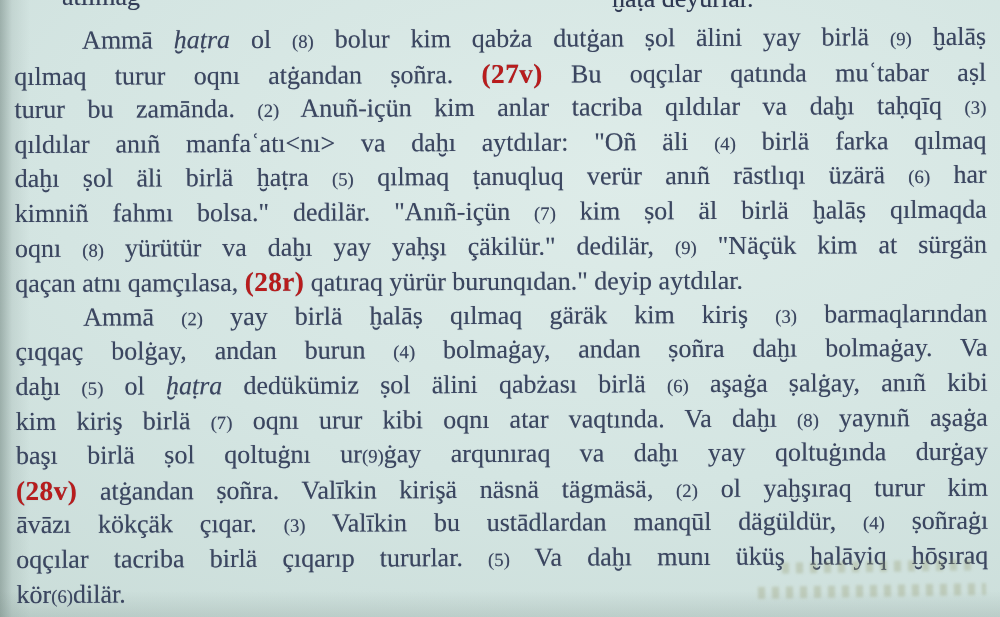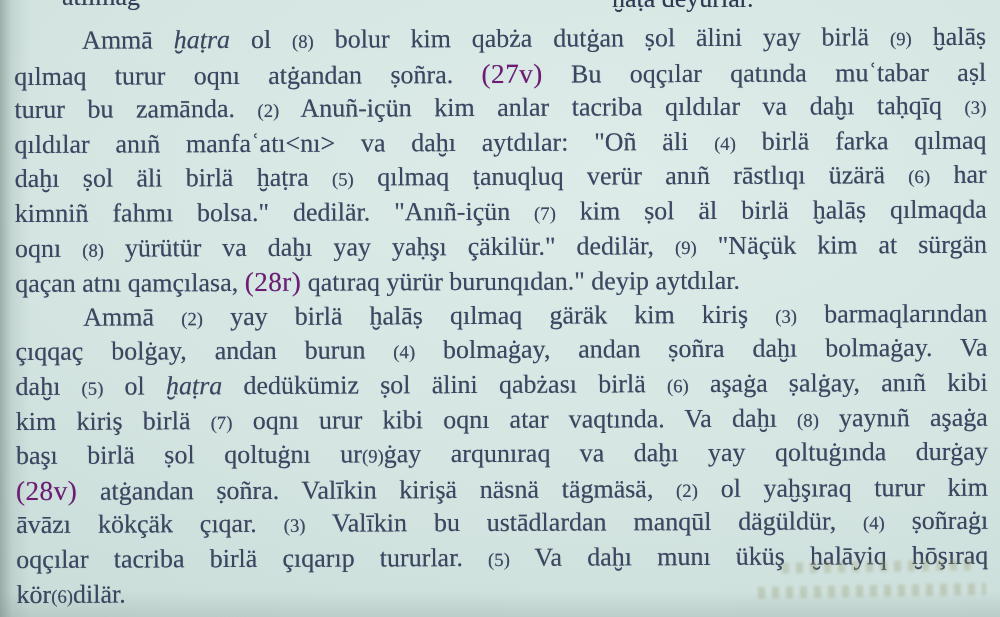--- a/index.html
+++ b/index.html
@@ -24,21 +24,21 @@
     color:#3b4660;font-size:26px;line-height:34.6px;
     transform:rotate(-0.25deg);transform-origin:left top;
     text-shadow:0 0 0.7px rgba(59,70,96,0.55);
   }
   .line{
     text-align:justify;text-align-last:justify;height:34.6px;overflow:visible;
   }
   .line.indent{text-indent:68px;}
   .line.last{text-align-last:left;}
   .refnum{font-size:0.72em;}
-  .folio{font-weight:normal;font-size:1.05em;letter-spacing:0.4px;color:#701a75;}
+  .folio{font-weight:bold;font-size:1.05em;letter-spacing:0.4px;color:#b91c1c;}
   .it{font-style:italic;}
   
   .topline{
     position:absolute;top:-17px;left:14px;width:972px;height:28px;
     color:#343e59;font-size:26px;line-height:28px;
     text-shadow:0 0 0.7px rgba(52,62,89,0.55);
   }
   .topline .frag-left{position:absolute;left:48px;top:0;}
   .topline .frag-right{position:absolute;left:598px;top:2px;color:#2e3852;}
   

